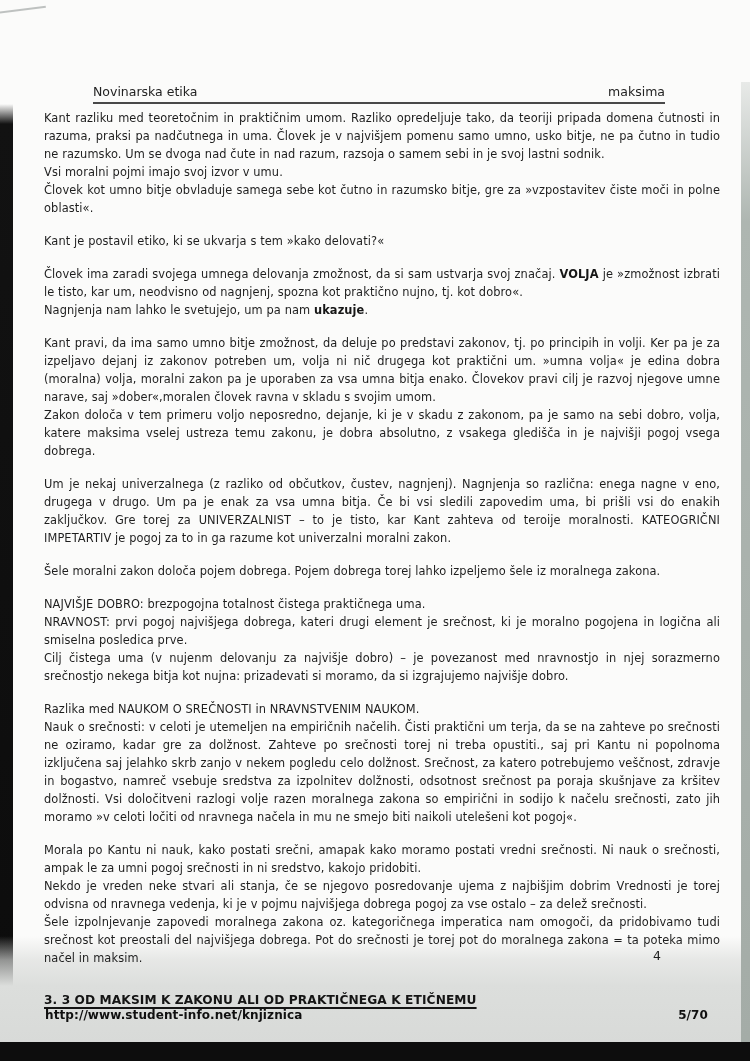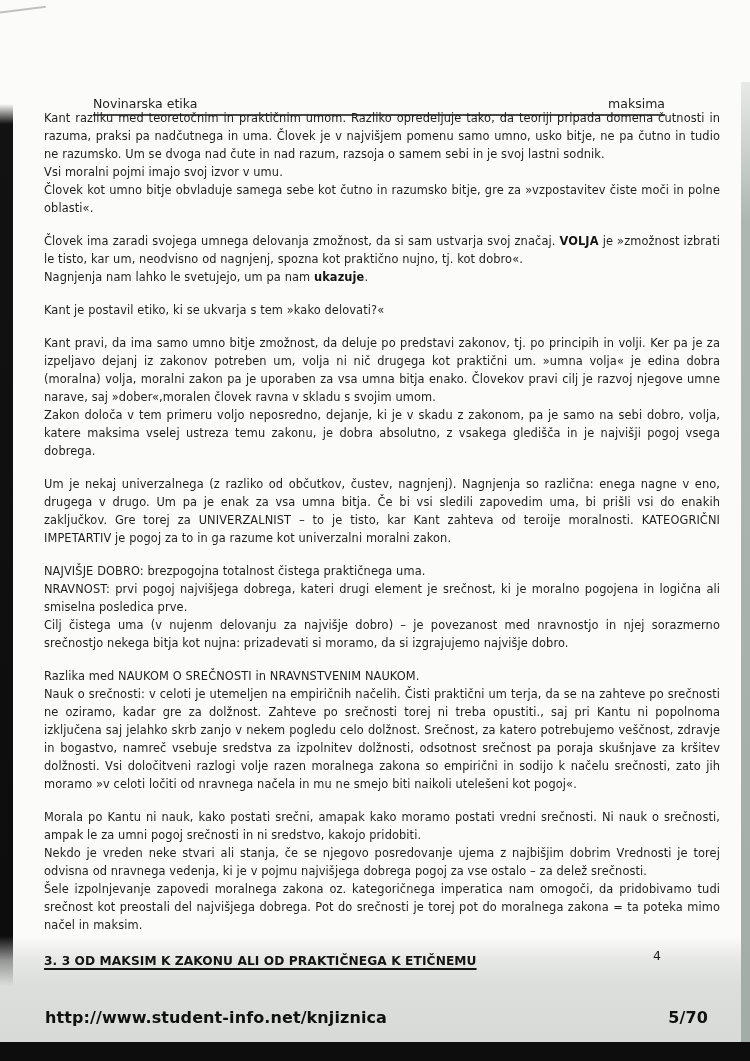--- a/index.html
+++ b/index.html
@@ -47,21 +47,21 @@
   }
   .edge-right {
     position: absolute;
     right: 0; top: 82px;
     width: 9px; height: 961px;
     background: linear-gradient(to bottom, rgba(174,182,177,0.25) 0px, #aeb6b1 140px, #a4aca7 100%);
   }
   
   .header {
     position: absolute;
-    left: 93px; top: 96px;
+    left: 93px; top: 84px;
     width: 572px;
     display: flex;
     justify-content: space-between;
     align-items: baseline;
     font-size: 12.5px;
     color: #232323;
     border-bottom: 2px solid #494949;
     padding-bottom: 3px;
   }
   
@@ -74,21 +74,21 @@
     color: #1e1e1e;
     text-align: justify;
     letter-spacing: 0.1px;
   }
   .para { margin: 0 0 15px 0; }
   .para strong { font-weight: bold; color: #161616; }
   .section-heading {
     font-size: 12.2px;
     font-weight: bold;
     color: #141414;
-    margin: 18px 0 0 0;
+    margin: 24px 0 0 0;
     text-align: left;
   }
   .section-heading span {
     text-decoration: underline;
     text-decoration-thickness: 1.7px;
     text-underline-offset: 3px;
   }
   
   .page-number {
     position: absolute;
@@ -98,21 +98,21 @@
     font-size: 12.5px;
     color: #1e1e1e;
   }
   .footer {
     position: absolute;
     left: 45px; top: 1008px;
     width: 663px;
     display: flex;
     justify-content: space-between;
     font-weight: bold;
-    font-size: 16px;
+    font-size: 12px;
     color: #101010;
     letter-spacing: 0.1px;
   }
 </style>
 </head>
 <body>
 
 <div class="page">
 
   <div class="artifact-topleft"></div>
@@ -122,24 +122,25 @@
   <div class="edge-bottom"></div>
 
   <div class="header">
     <span>Novinarska etika</span>
     <span>maksima</span>
   </div>
 
   <div class="content">
     <div>
         <p class="para">Kant razliku med teoretočnim in praktičnim umom. Razliko opredeljuje tako, da teoriji pripada domena čutnosti in razuma, praksi pa nadčutnega in uma. Človek je v najvišjem pomenu samo umno, usko bitje, ne pa čutno in tudio ne razumsko. Um se dvoga nad čute in nad razum, razsoja o samem sebi in je svoj lastni sodnik.<br>Vsi moralni pojmi imajo svoj izvor v umu.<br>Človek kot umno bitje obvladuje samega sebe kot čutno in razumsko bitje, gre za »vzpostavitev čiste moči in polne oblasti«.</p>
+        <p class="para">Kant je postavil etiko, ki se ukvarja s tem »kako delovati?«</p>
         <p class="para">Človek ima zaradi svojega umnega delovanja zmožnost, da si sam ustvarja svoj značaj. <strong>VOLJA</strong> je »zmožnost izbrati le tisto, kar um, neodvisno od nagnjenj, spozna kot praktično nujno, tj. kot dobro«.<br>Nagnjenja nam lahko le svetujejo, um pa nam <strong>ukazuje</strong>.</p>
-        <p class="para">Kant je postavil etiko, ki se ukvarja s tem »kako delovati?«</p>
         <p class="para">Kant pravi, da ima samo umno bitje zmožnost, da deluje po predstavi zakonov, tj. po principih in volji. Ker pa je za izpeljavo dejanj iz zakonov potreben um, volja ni nič drugega kot praktični um. »umna volja« je edina dobra (moralna) volja, moralni zakon pa je uporaben za vsa umna bitja enako. Človekov pravi cilj je razvoj njegove umne narave, saj »dober«,moralen človek ravna v skladu s svojim umom.<br>Zakon določa v tem primeru voljo neposredno, dejanje, ki je v skadu z zakonom, pa je samo na sebi dobro, volja, katere maksima vselej ustreza temu zakonu, je dobra absolutno, z vsakega gledišča in je najvišji pogoj vsega dobrega.</p>
         <p class="para">Um je nekaj univerzalnega (z razliko od občutkov, čustev, nagnjenj). Nagnjenja so različna: enega nagne v eno, drugega v drugo. Um pa je enak za vsa umna bitja. Če bi vsi sledili zapovedim uma, bi prišli vsi do enakih zaključkov. Gre torej za UNIVERZALNIST – to je tisto, kar Kant zahteva od teroije moralnosti. KATEOGRIČNI IMPETARTIV je pogoj za to in ga razume kot univerzalni moralni zakon.</p>
+        <p class="para">Šele moralni zakon določa pojem dobrega. Pojem dobrega torej lahko izpeljemo šele iz moralnega zakona.</p>
         <p class="para">NAJVIŠJE DOBRO: brezpogojna totalnost čistega praktičnega uma.<br>NRAVNOST: prvi pogoj najvišjega dobrega, kateri drugi element je srečnost, ki je moralno pogojena in logična ali smiselna posledica prve.<br>Cilj čistega uma (v nujenm delovanju za najvišje dobro) – je povezanost med nravnostjo in njej sorazmerno srečnostjo nekega bitja kot nujna: prizadevati si moramo, da si izgrajujemo najvišje dobro.</p>
         <p class="para">Razlika med NAUKOM O SREČNOSTI in NRAVNSTVENIM NAUKOM.<br>Nauk o srečnosti: v celoti je utemeljen na empiričnih načelih. Čisti praktični um terja, da se na zahteve po srečnosti ne oziramo, kadar gre za dolžnost. Zahteve po srečnosti torej ni treba opustiti., saj pri Kantu ni popolnoma izključena saj jelahko skrb zanjo v nekem pogledu celo dolžnost. Srečnost, za katero potrebujemo veščnost, zdravje in bogastvo, namreč vsebuje sredstva za izpolnitev dolžnosti, odsotnost srečnost pa poraja skušnjave za kršitev dolžnosti. Vsi določitveni razlogi volje razen moralnega zakona so empirični in sodijo k načelu srečnosti, zato jih moramo »v celoti ločiti od nravnega načela in mu ne smejo biti naikoli utelešeni kot pogoj«.</p>
         <p class="para">Morala po Kantu ni nauk, kako postati srečni, amapak kako moramo postati vredni srečnosti. Ni nauk o srečnosti, ampak le za umni pogoj srečnosti in ni sredstvo, kakojo pridobiti.<br>Nekdo je vreden neke stvari ali stanja, če se njegovo posredovanje ujema z najbišjim dobrim Vrednosti je torej odvisna od nravnega vedenja, ki je v pojmu najvišjega dobrega pogoj za vse ostalo – za delež srečnosti.<br>Šele izpolnjevanje zapovedi moralnega zakona oz. kategoričnega imperatica nam omogoči, da pridobivamo tudi srečnost kot preostali del najvišjega dobrega. Pot do srečnosti je torej pot do moralnega zakona = ta poteka mimo načel in maksim.</p>
       </div>
     <h2 class="section-heading">
       <span>3. 3 OD MAKSIM K ZAKONU ALI OD PRAKTIČNEGA K ETIČNEMU</span>
     </h2>
   </div>
 
   <div class="page-number">4</div>

